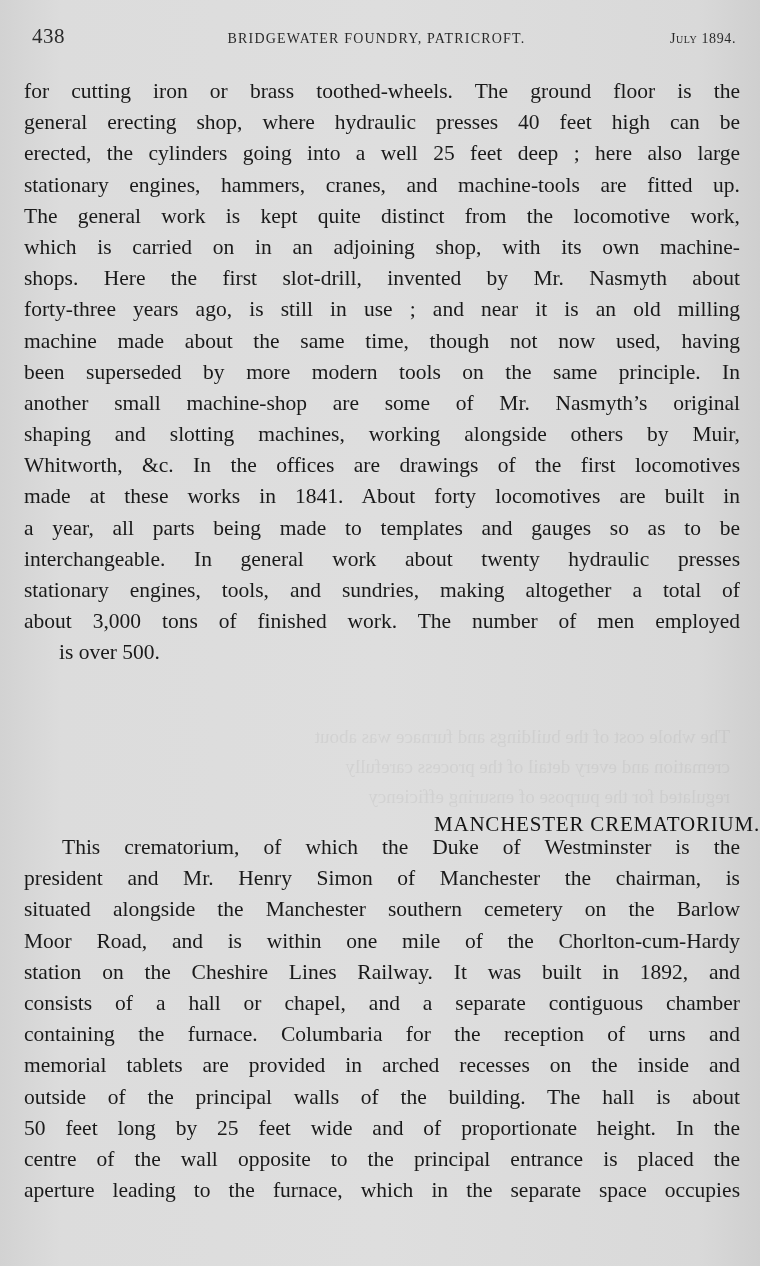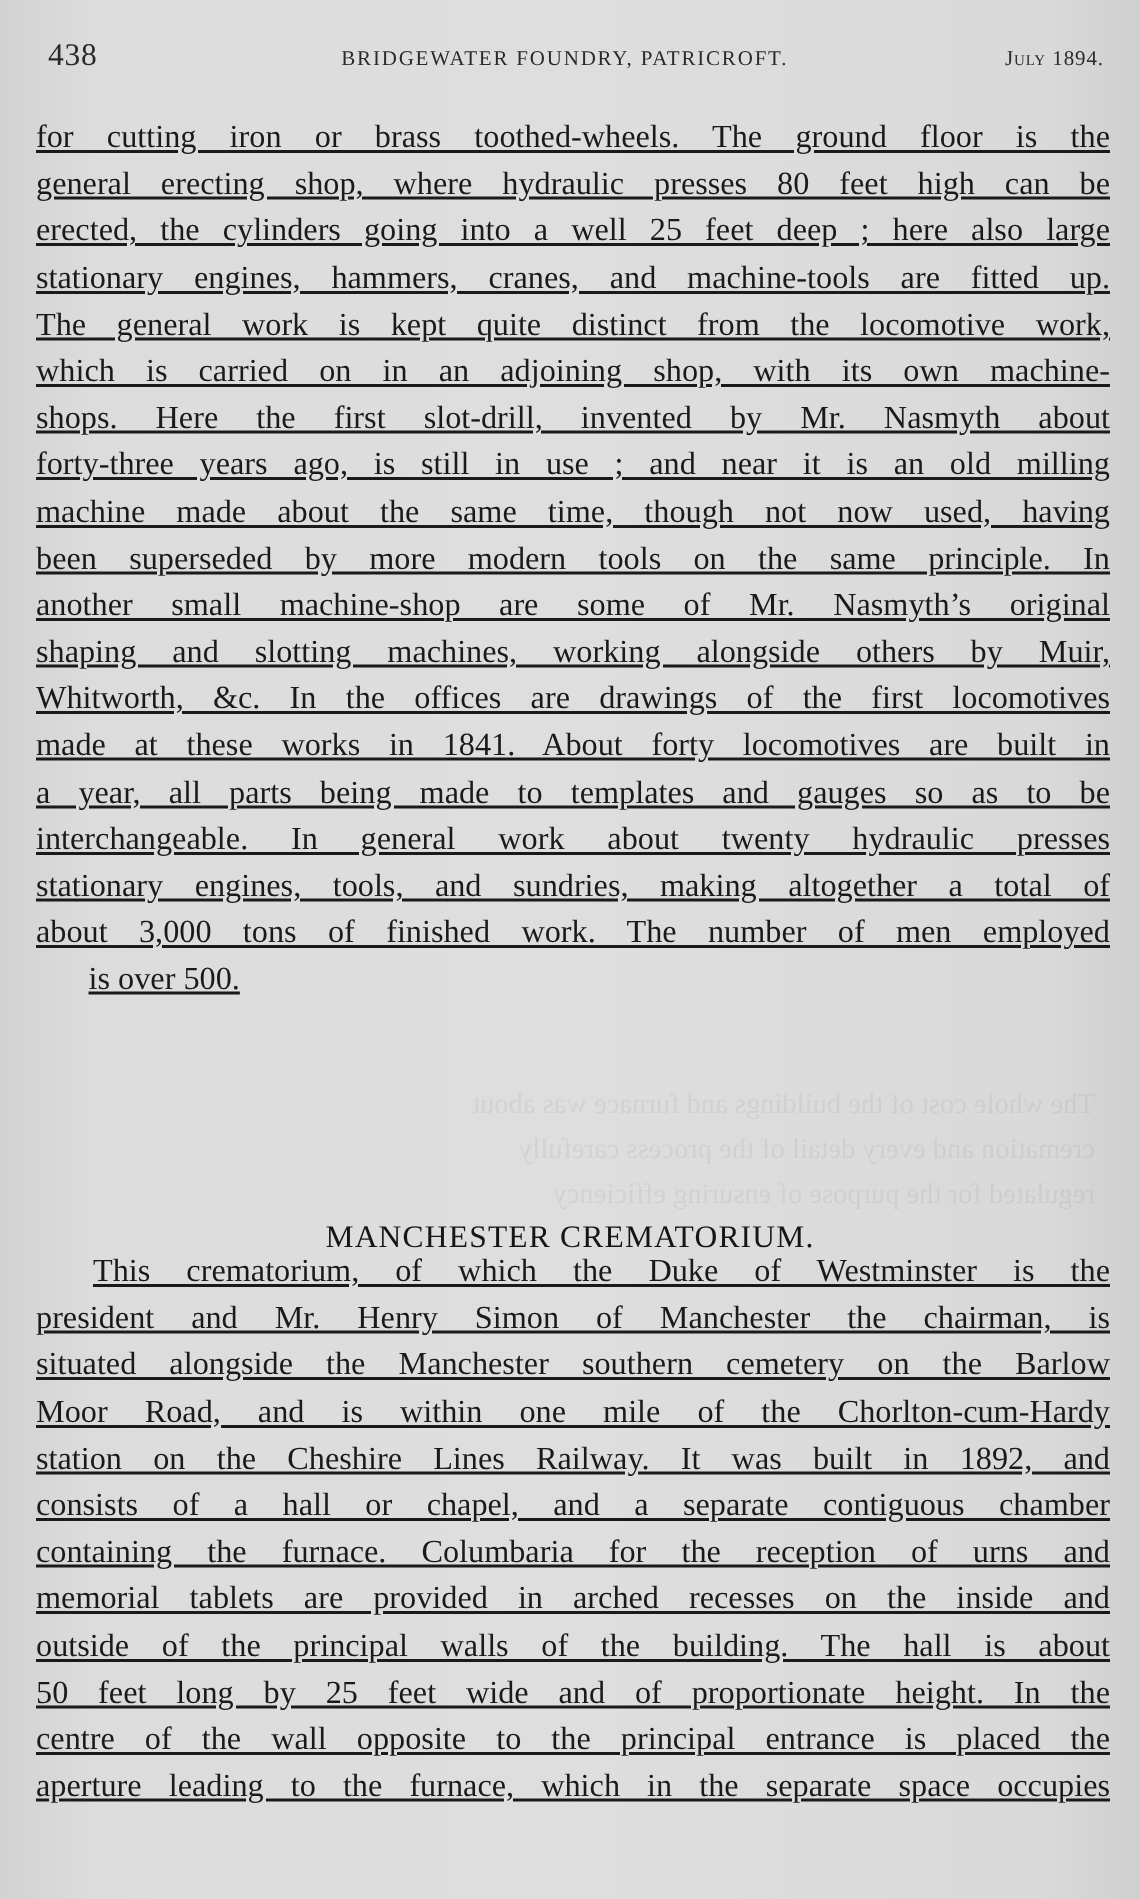--- a/index.html
+++ b/index.html
@@ -49,40 +49,39 @@
     font-variant: small-caps;
     letter-spacing: 0.6px;
   }
   .body-block {
     position: absolute;
     left: 24px;
     width: 716px;
     font-family: "Liberation Serif", "DejaVu Serif", serif;
     font-size: 21.5px;
     color: #1a1a1a;
-    text-decoration: underline;
   }
   .line {
     display: block;
     height: 31.2px;
     line-height: 31.2px;
     white-space: nowrap;
     text-align: justify;
     text-align-last: justify;
   }
   .line.last {
     text-align-last: left;
     margin-left: 35px;
   }
   .section-heading {
     position: absolute;
     top: 812px;
     left: 0;
     width: 760px;
-    text-align: center;
+    text-align: right;
     font-family: "Liberation Serif", "DejaVu Serif", serif;
     font-size: 21px;
     letter-spacing: 0.8px;
     color: #151515;
   }
   .indent {
     padding-left: 38px;
   }
   
   .ghost {
@@ -107,21 +106,21 @@
     <span class="running-title">BRIDGEWATER FOUNDRY, PATRICROFT.</span>
     <span class="running-date">July 1894.</span>
   </div>
 
   <div class="ghost" style="top:726px;">The whole cost of the buildings and furnace was about</div>
   <div class="ghost" style="top:756px;">cremation and every detail of the process carefully</div>
   <div class="ghost" style="top:786px;">regulated for the purpose of ensuring efficiency</div>
 
   <div class="body-block" style="top:76px;">
     <span class="line">for cutting iron or brass toothed-wheels.  The ground floor is the</span>
-    <span class="line">general erecting shop, where hydraulic presses 80 feet high can be</span>
+    <span class="line">general erecting shop, where hydraulic presses 40 feet high can be</span>
     <span class="line">erected, the cylinders going into a well 25 feet deep ; here also large</span>
     <span class="line">stationary engines, hammers, cranes, and machine-tools are fitted up.</span>
     <span class="line">The general work is kept quite distinct from the locomotive work,</span>
     <span class="line">which is carried on in an adjoining shop, with its own machine-</span>
     <span class="line">shops.  Here the first slot-drill, invented by Mr. Nasmyth about</span>
     <span class="line">forty-three years ago, is still in use ; and near it is an old milling</span>
     <span class="line">machine made about the same time, though not now used, having</span>
     <span class="line">been superseded by more modern tools on the same principle.  In</span>
     <span class="line">another small machine-shop are some of Mr. Nasmyth’s original</span>
     <span class="line">shaping and slotting machines, working alongside others by Muir,</span>

